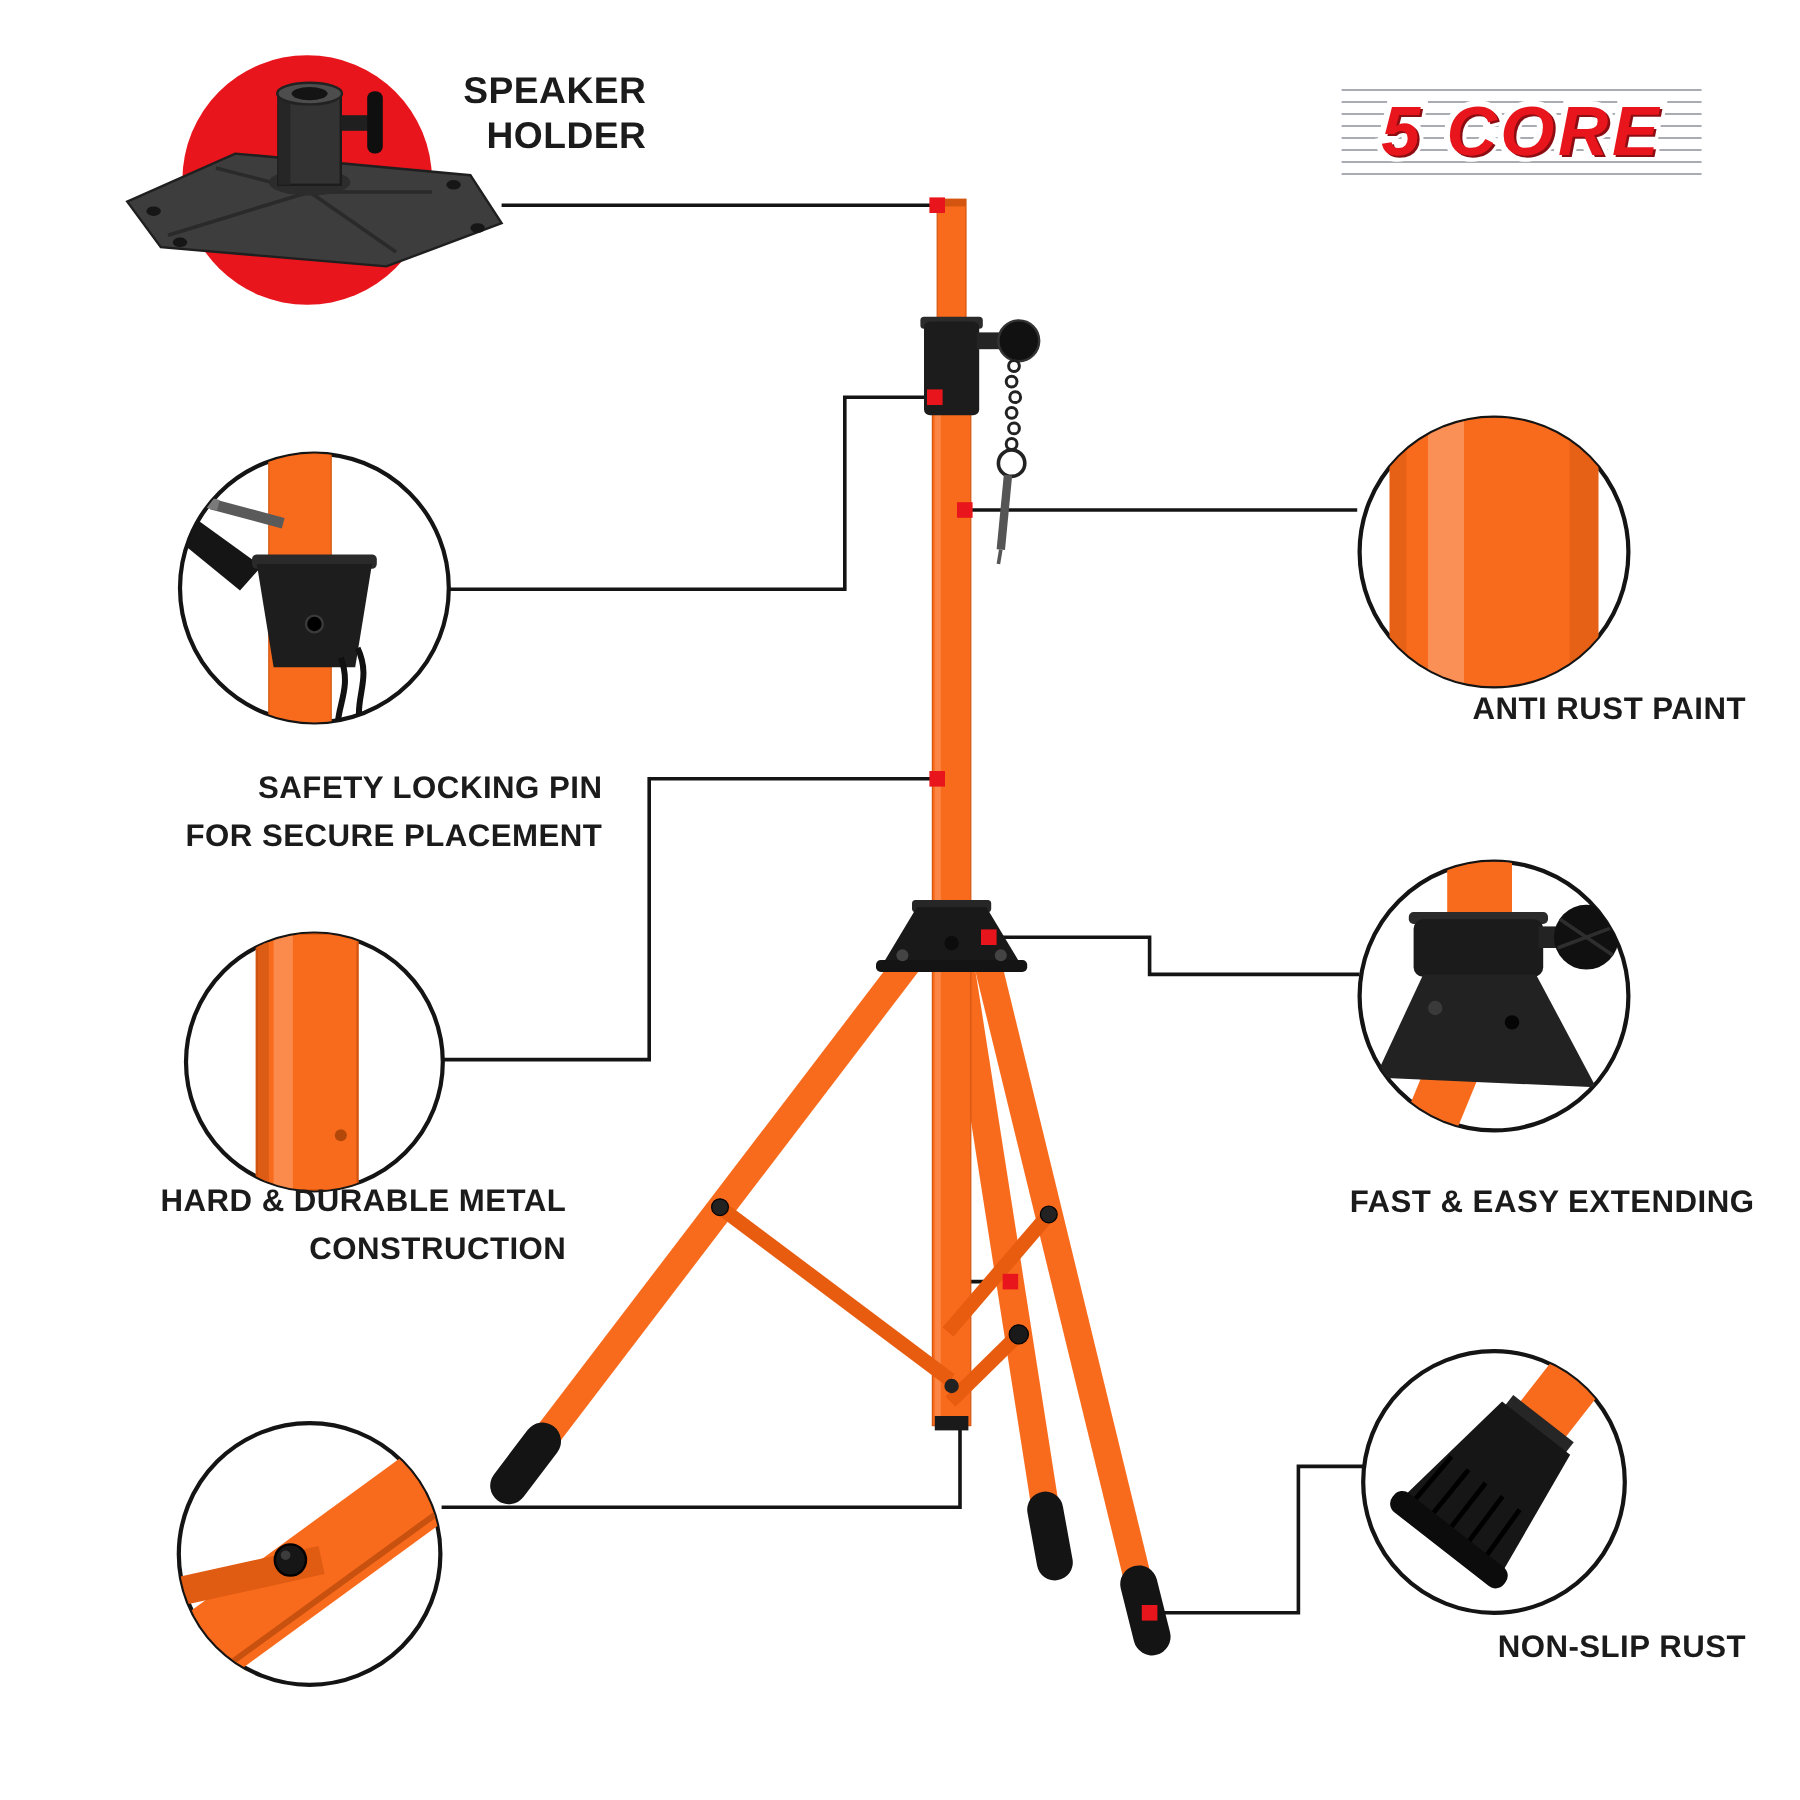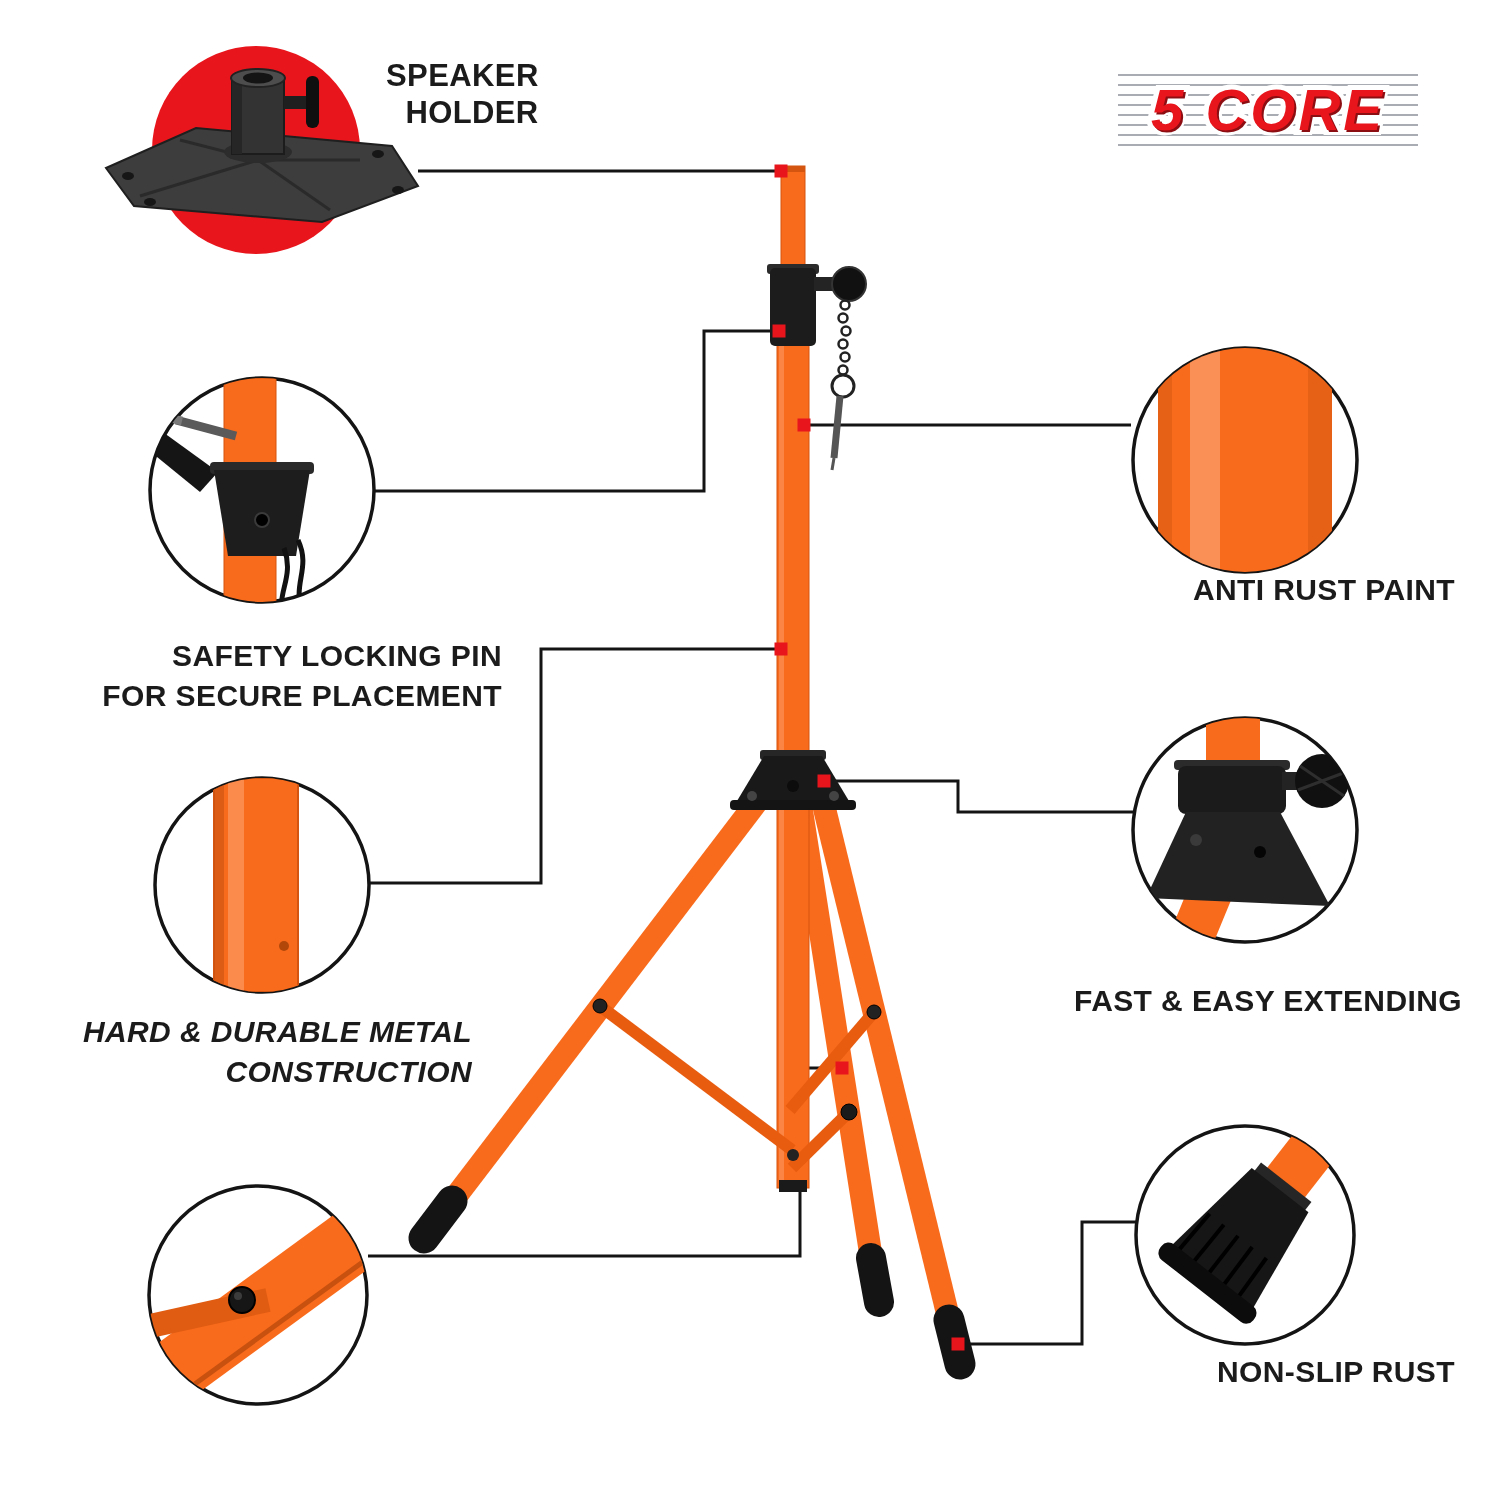--- a/index.html
+++ b/index.html
@@ -8,21 +8,21 @@
     --ink:#1B1B1B;
   }
   html,body{margin:0;padding:0;background:#fff;}
   #page{
     position:relative;width:1500px;height:1500px;background:#fff;overflow:hidden;
     font-family:"Liberation Sans",sans-serif;
   }
   #scene{position:absolute;left:0;top:0;z-index:1;}
   .label{
     position:absolute;z-index:2;color:var(--ink);font-weight:bold;
-    font-size:30px;line-height:40px;text-align:center;letter-spacing:.4px;
+    font-size:26px;line-height:40px;text-align:center;letter-spacing:.4px;
   }
   .label.left{text-align:left;}
   .llin{white-space:nowrap;text-align:right;}
   
   .co{fill:var(--orange);}
   .so{stroke:var(--orange);}
   .cr{fill:var(--red);}
   .ln{stroke:#141414;stroke-width:3;fill:none;}
   .circ{fill:#fff;stroke:#141414;stroke-width:3.5;}
   
@@ -256,21 +256,21 @@
   <div class="label left" style="left:386px;top:57px;font-size:31px;line-height:37px;">
     <div class="llin">SPEAKER</div>
     <div class="llin">HOLDER</div>
   </div>
 
   <div class="label" style="left:52px;top:636px;width:450px;">
     <div class="llin">SAFETY LOCKING PIN</div>
     <div class="llin">FOR SECURE PLACEMENT</div>
   </div>
 
-  <div class="label" style="left:52px;top:1012px;width:420px;font-style:italic;">
+  <div class="label" style="left:52px;top:980px;width:420px;">
     <div class="llin">HARD &amp; DURABLE METAL</div>
     <div class="llin">CONSTRUCTION</div>
   </div>
 
 
   <div class="label" style="left:1035px;top:570px;width:420px;">
     <div class="llin">ANTI RUST PAINT</div>
   </div>
 
   <div class="label" style="left:1032px;top:981px;width:430px;">

